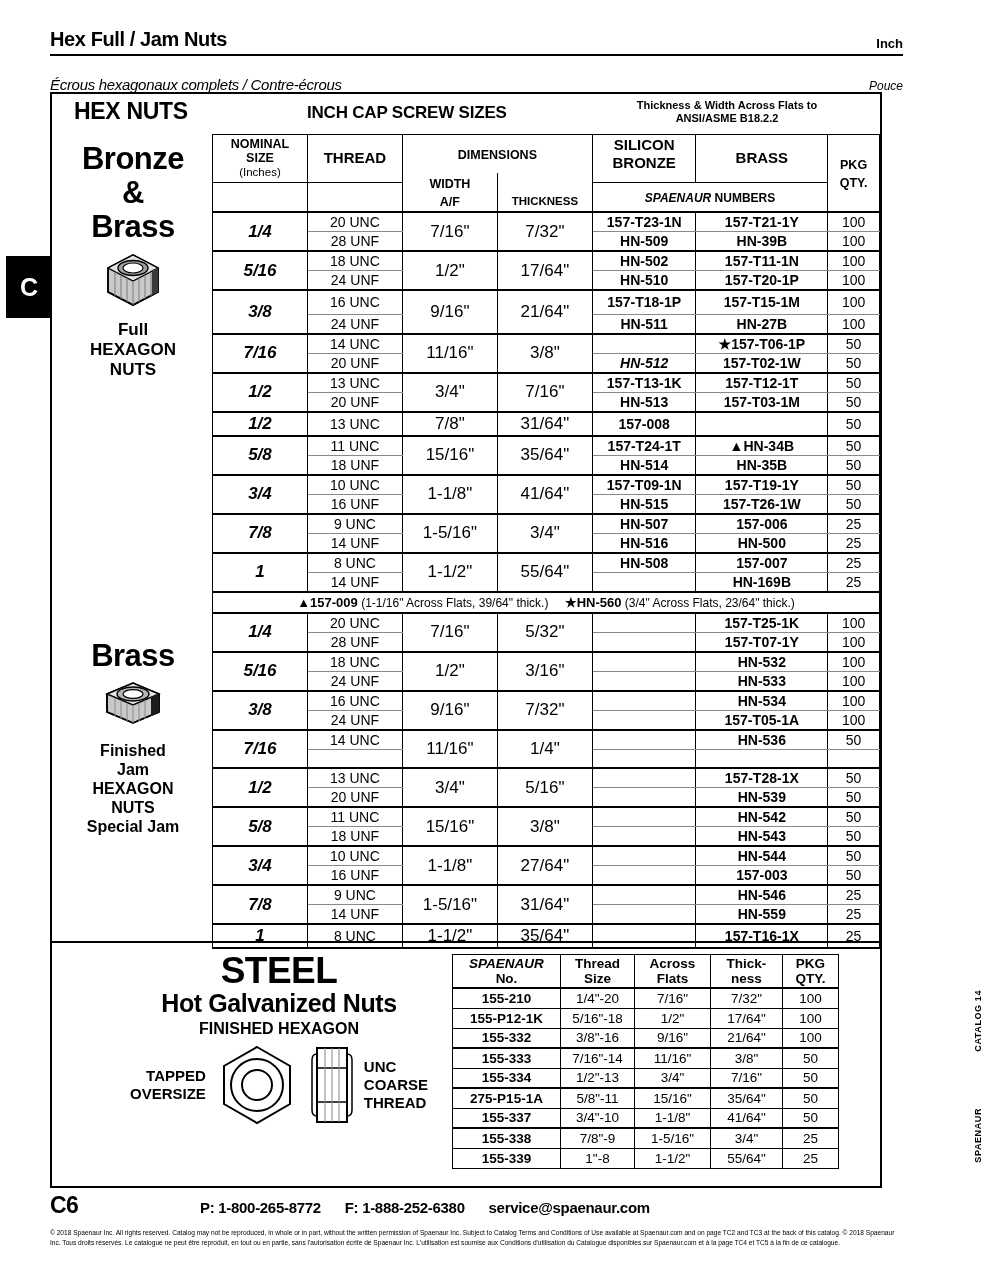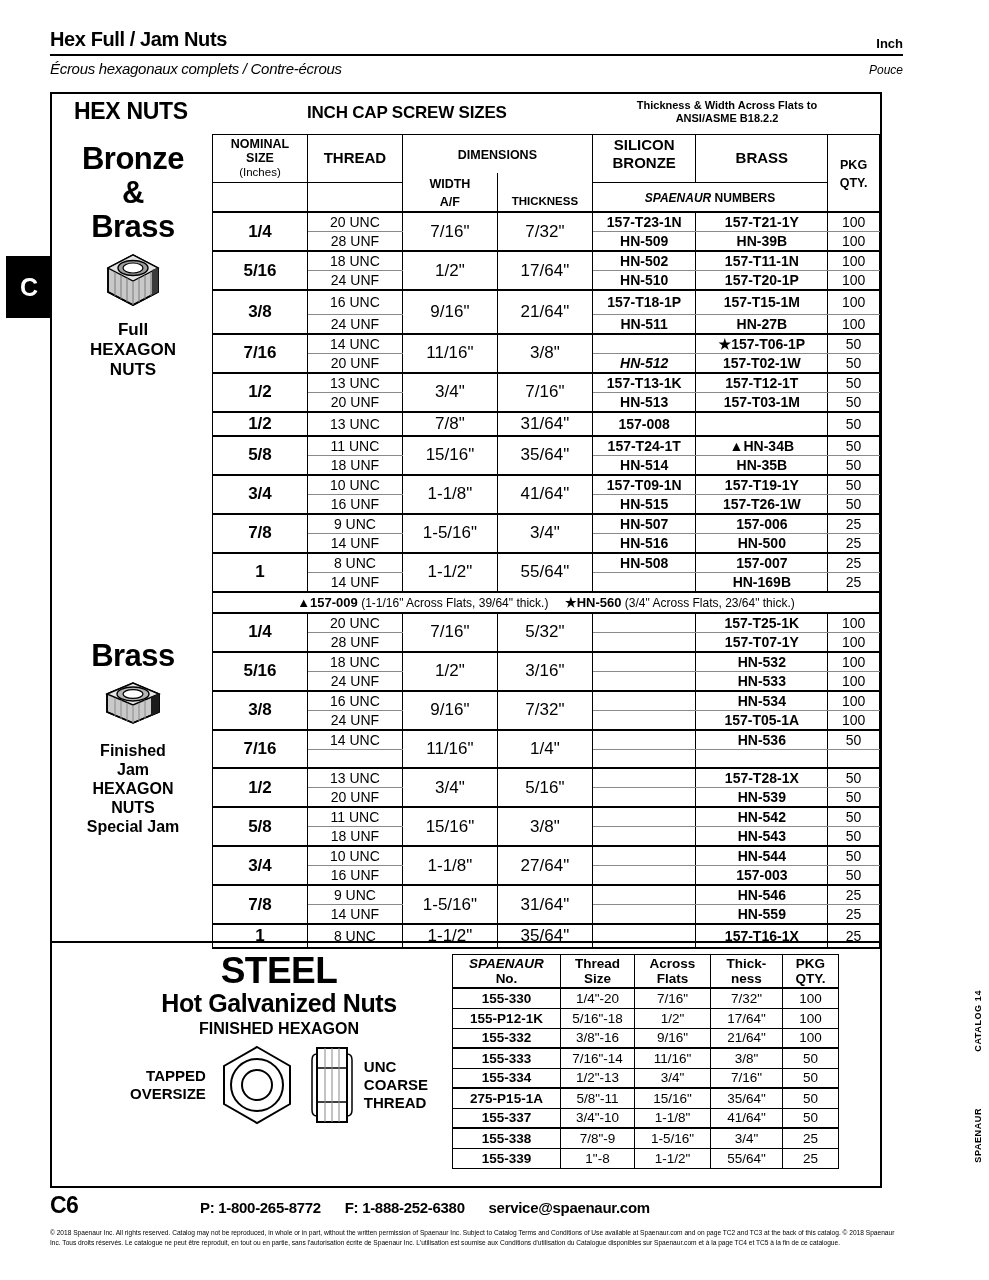--- a/index.html
+++ b/index.html
@@ -13,21 +13,21 @@
     overflow: hidden;
   }
   .page { position:absolute; left:0; top:0; width:989px; height:1280px; }
 
   
   .hdr { position:absolute; left:50px; top:28px; width:853px; }
   .hdr-row1 { display:flex; justify-content:space-between; align-items:flex-end; padding-bottom:3px; }
   .hdr-title { font-size:20px; font-weight:bold; letter-spacing:-0.4px; }
   .hdr-unit  { font-size:13px; font-weight:bold; }
   .hdr-rule  { border-bottom:2px solid #000; }
-  .hdr-row2 { display:flex; justify-content:space-between; align-items:flex-end; padding-top:4px; }
+  .hdr-row2 { display:flex; justify-content:space-between; align-items:flex-end; padding-top:20px; }
   .hdr-sub   { font-size:15px; font-style:italic; letter-spacing:-0.3px; }
   .hdr-unit2 { font-size:12px; font-style:italic; }
 
   
   .frame { position:absolute; left:50px; top:92px; width:832px; height:1096px; border:2px solid #000; }
 
   
   .titlebar { position:absolute; left:0; top:0; width:828px; height:40px; display:flex; align-items:center; }
   .tb-hexnuts { position:absolute; left:22px; top:4px; font-size:23px; font-weight:bold; letter-spacing:-0.3px;}
   .tb-inch    { position:absolute; left:255px; top:9px; font-size:17px; font-weight:bold; letter-spacing:-0.2px;}
@@ -36,21 +36,21 @@
   
   .grid { position:absolute; left:160px; top:40px; width:668px; }
   .gtable { width:668px; border-collapse:collapse; table-layout:fixed; }
   .gtable td { border-left:1px solid #000; border-right:1px solid #000;
                border-top:1px solid #8a8a8a; border-bottom:1px solid #8a8a8a;
                text-align:center; vertical-align:middle; }
   .gtable td.hdr-cell { border:1px solid #000; font-weight:bold; }
   .gtable td.major-top { border-top:2px solid #000; }
   .gtable td.major-bot { border-bottom:2px solid #000; }
 
-  .c-size   { font-size:17px; font-weight:bold; }
+  .c-size   { font-size:17px; font-weight:bold;font-style:italic; }
   .c-thread { font-size:14px; }
   .c-dim    { font-size:17px; }
   .c-part   { font-size:14px; font-weight:bold; }
   .c-pkg    { font-size:14px; }
 
   
   .h-nominal { font-size:12.5px; font-weight:bold; line-height:14px; }
   .h-nominal .sm { font-size:11.5px; font-weight:normal; }
   .h-thread  { font-size:15px; font-weight:bold; }
   .h-dims    { font-size:12.5px; font-weight:bold; }
@@ -541,21 +541,21 @@
             <i>SPAENAUR</i><br><span>No.</span>
           </td>
           <td class="sh">Thread Size</td>
           <td class="sh">Across Flats</td>
           <td class="sh">Thick- ness</td>
           <td class="sh">PKG QTY.</td>
         </tr>
       </thead>
       <tbody id="steel-body">
           <tr>
-            <td class="no" style="border-top:2px solid #000">155-330</td>
+            <td class="no" style="border-top:2px solid #000">155-210</td>
             <td style="border-top:2px solid #000">1/4"-20</td>
             <td style="border-top:2px solid #000">7/16"</td>
             <td style="border-top:2px solid #000">7/32"</td>
             <td style="border-top:2px solid #000">100</td>
           </tr>
           <tr>
             <td class="no">155-P12-1K</td>
             <td>5/16"-18</td>
             <td>1/2"</td>
             <td>17/64"</td>

